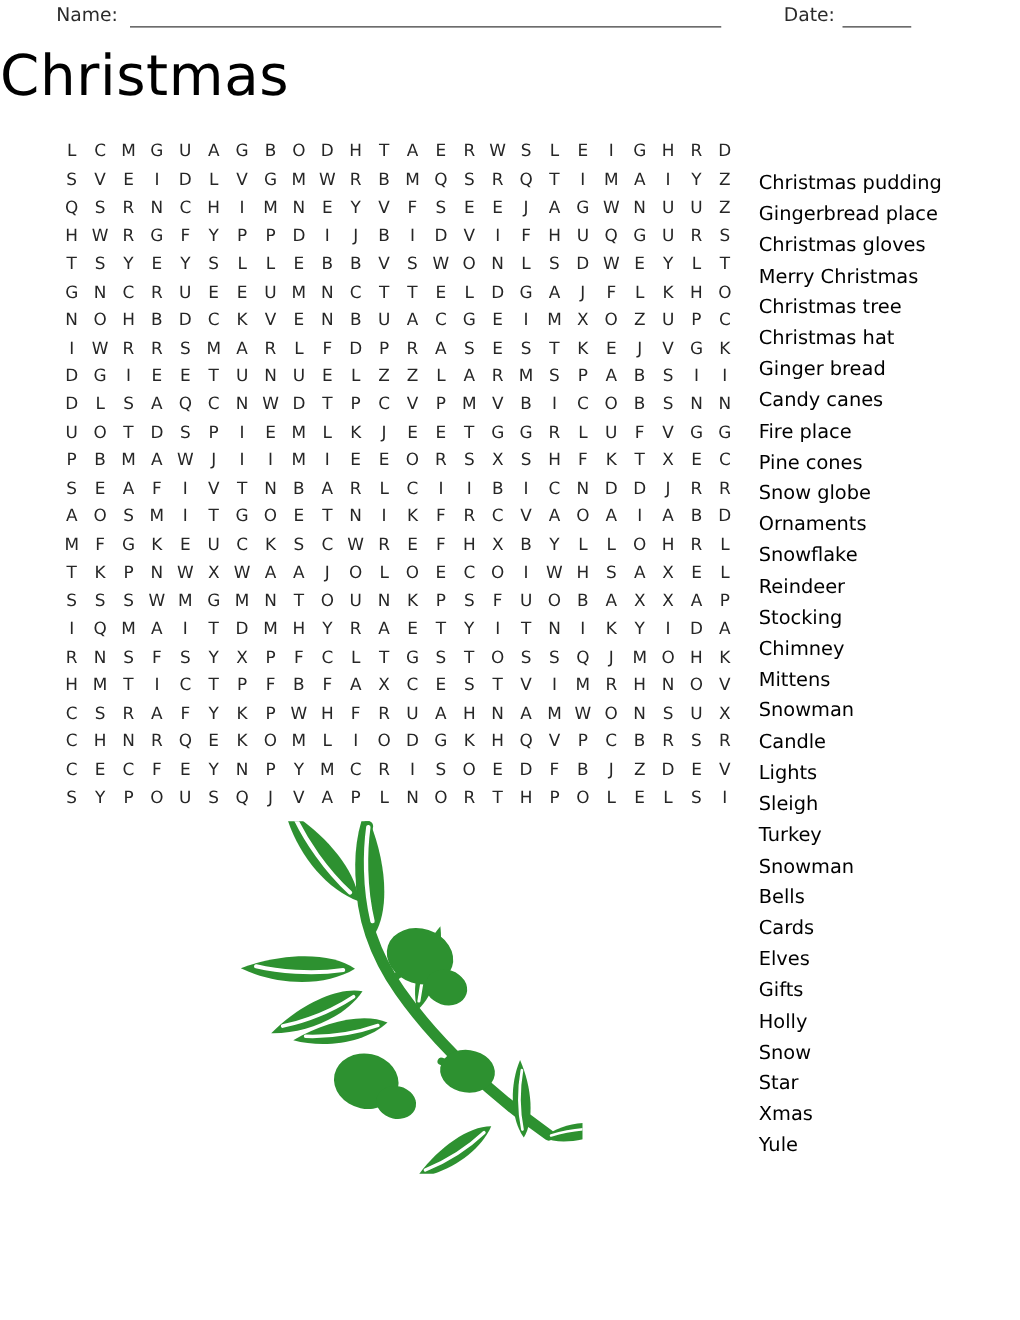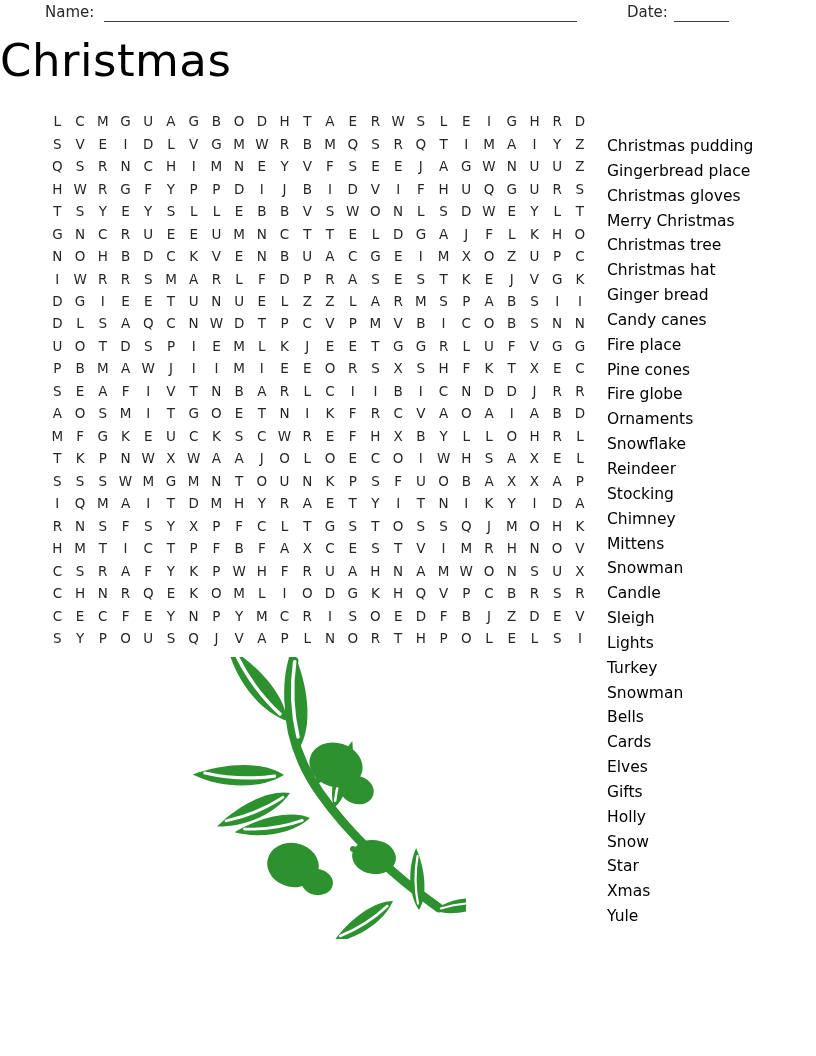--- a/index.html
+++ b/index.html
@@ -686,31 +686,31 @@
       <div class="word">Christmas pudding</div>
       <div class="word">Gingerbread place</div>
       <div class="word">Christmas gloves</div>
       <div class="word">Merry Christmas</div>
       <div class="word">Christmas tree</div>
       <div class="word">Christmas hat</div>
       <div class="word">Ginger bread</div>
       <div class="word">Candy canes</div>
       <div class="word">Fire place</div>
       <div class="word">Pine cones</div>
-      <div class="word">Fire globe</div>
+      <div class="word">Snow globe</div>
       <div class="word">Ornaments</div>
       <div class="word">Snowflake</div>
       <div class="word">Reindeer</div>
       <div class="word">Stocking</div>
       <div class="word">Chimney</div>
       <div class="word">Mittens</div>
       <div class="word">Snowman</div>
       <div class="word">Candle</div>
+      <div class="word">Lights</div>
       <div class="word">Sleigh</div>
-      <div class="word">Lights</div>
       <div class="word">Turkey</div>
       <div class="word">Snowman</div>
       <div class="word">Bells</div>
       <div class="word">Cards</div>
       <div class="word">Elves</div>
       <div class="word">Gifts</div>
       <div class="word">Holly</div>
       <div class="word">Snow</div>
       <div class="word">Star</div>
       <div class="word">Xmas</div>

